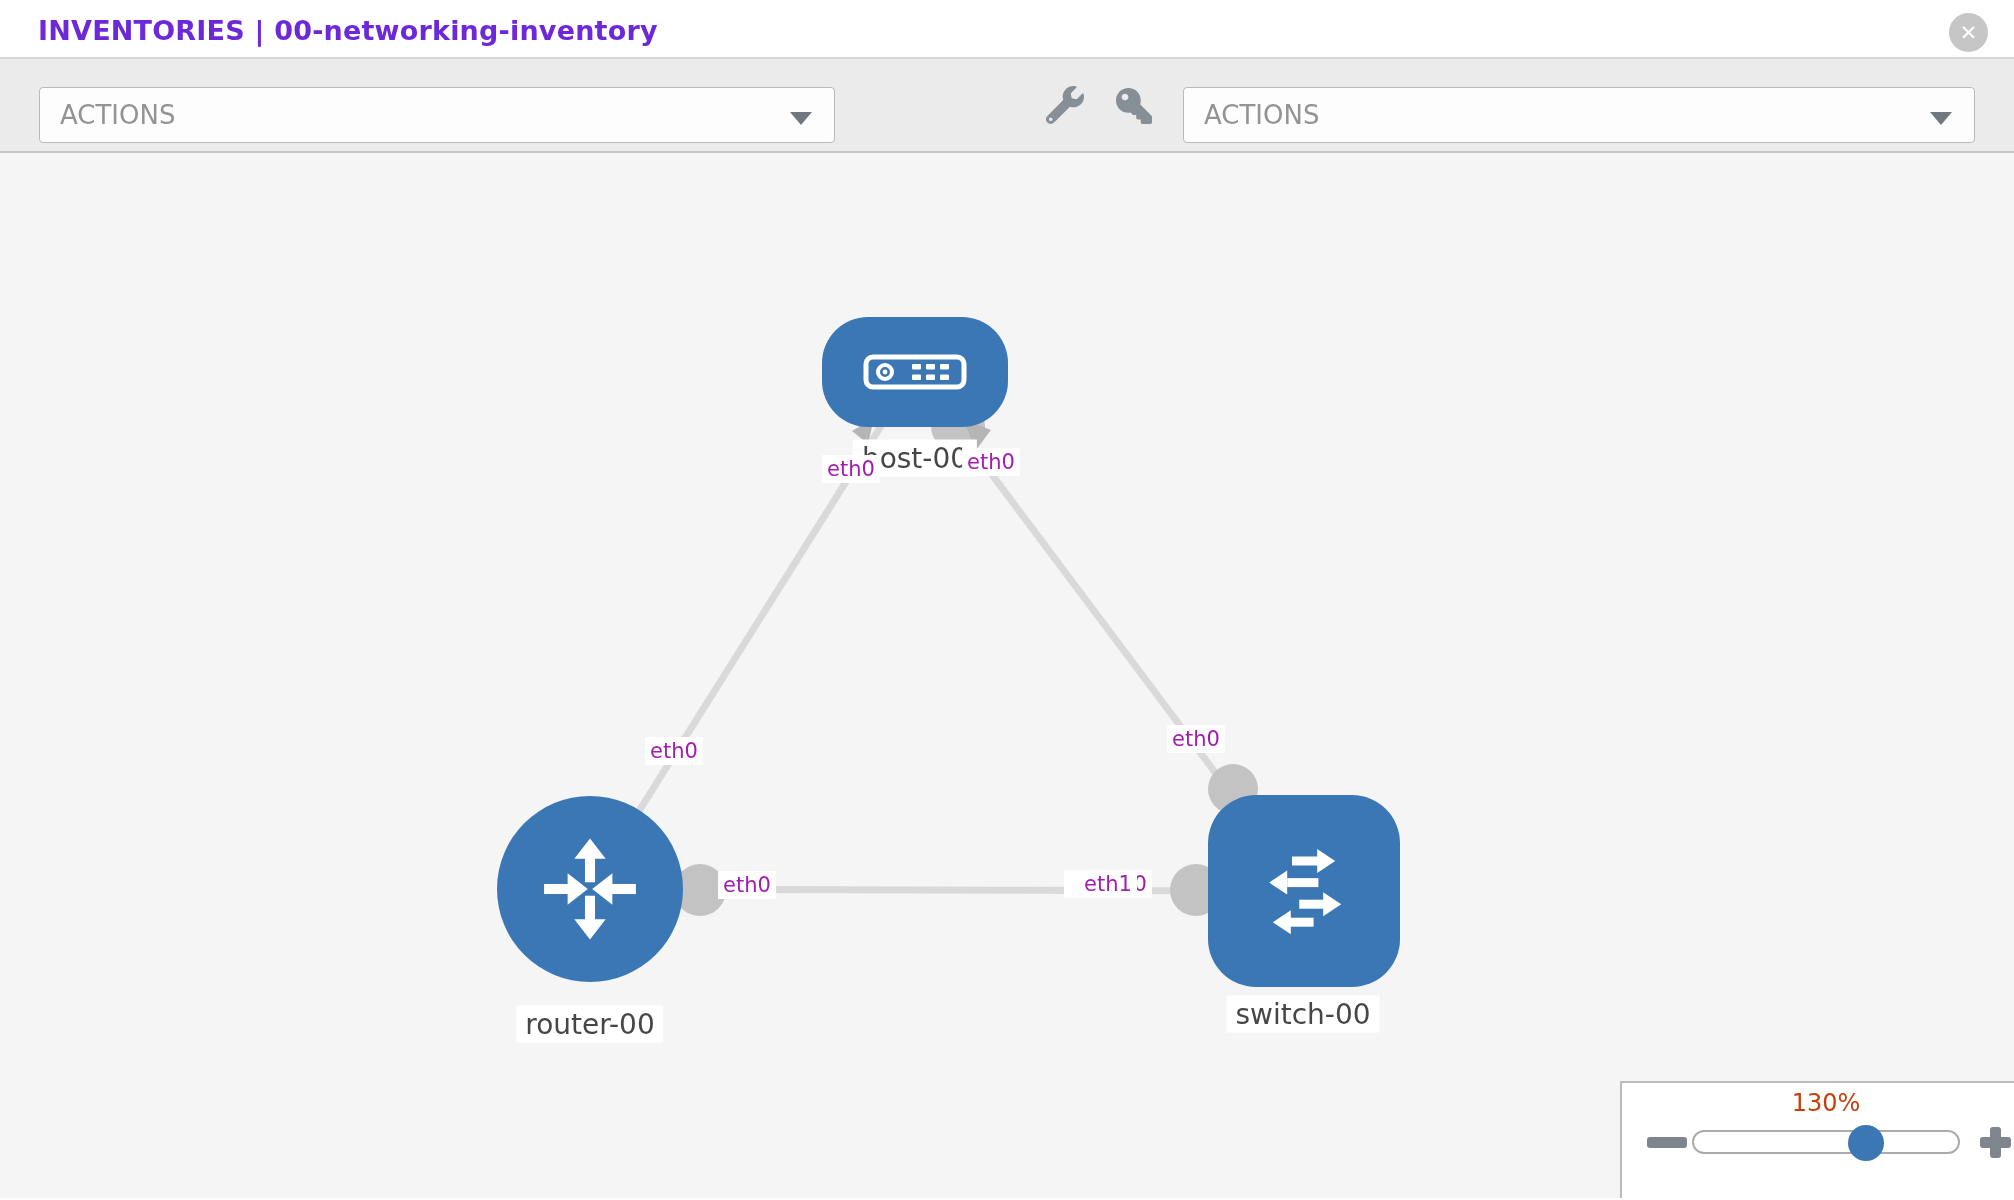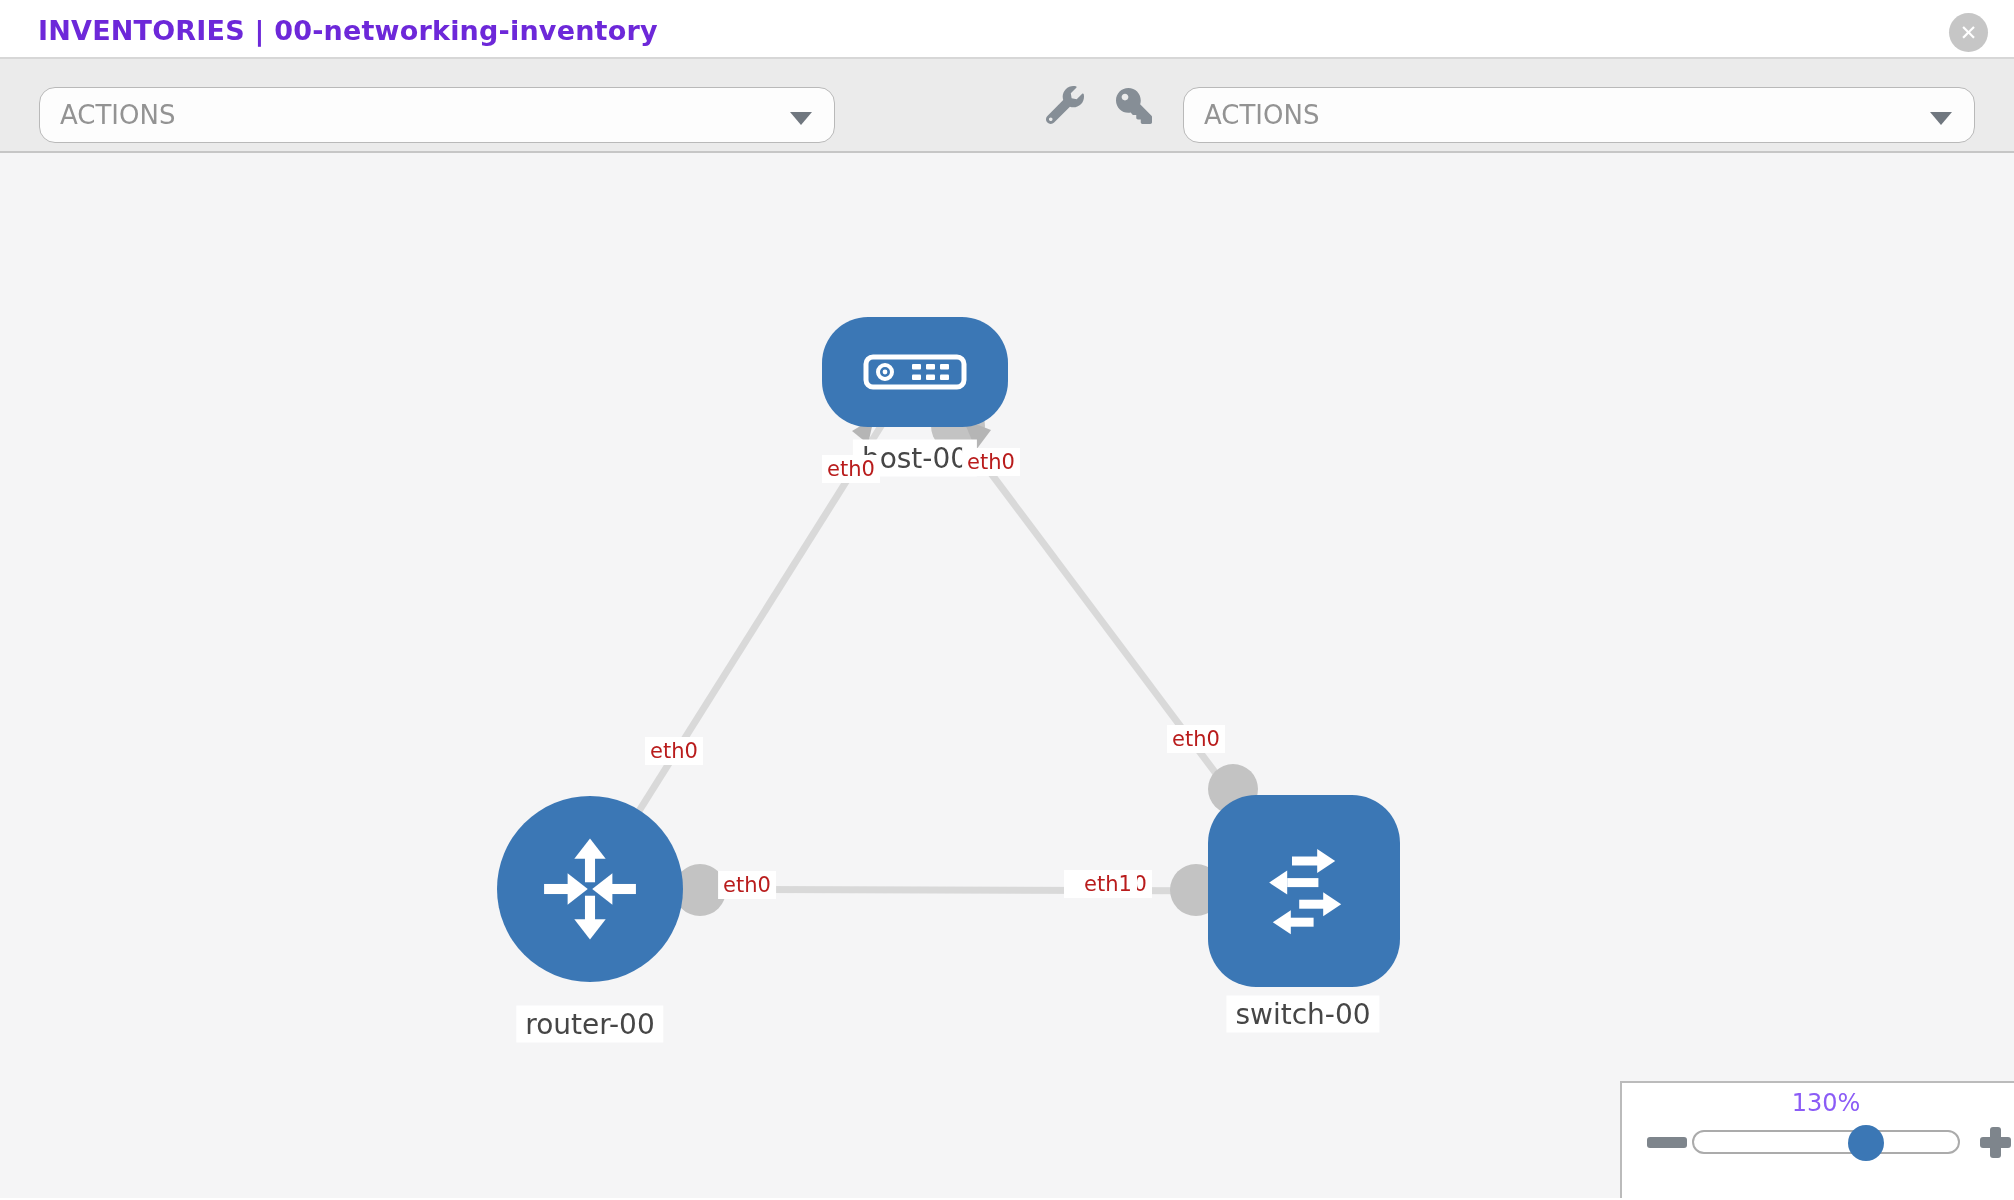--- a/index.html
+++ b/index.html
@@ -11,48 +11,48 @@
   .header { position: relative; height: 57px; background: #fff; }
   .header-title { position: absolute; left: 38px; top: 15px; font-size: 27px; font-weight: bold; color: #6d28d9; letter-spacing: .2px; }
   .close-btn { position: absolute; right: 26px; top: 13px; width: 39px; height: 39px; border-radius: 50%;
     background: #c6c6c6; color: #fff; display: flex; align-items: center; justify-content: center;
     font-size: 21px; font-weight: bold; cursor: pointer; }
 
   
   .toolbar { position: relative; height: 96px; background: #ebebeb;
     border-top: 2px solid #d7d7d7; border-bottom: 2px solid #c6c6c6; }
   .selectbox { position: absolute; top: 28px; height: 56px; background: #fdfdfd;
-    border: 1px solid #b9b9b9; border-radius: 16px; display: flex; align-items: center;
+    border: 1px solid #b9b9b9; border-radius: 4px; display: flex; align-items: center;
     font-size: 26px; color: #939393; padding: 0 20px; cursor: pointer; }
   .selectbox .chev { position: absolute; right: 22px; top: 24px; width: 0; height: 0;
     border-left: 11px solid transparent; border-right: 11px solid transparent; border-top: 13px solid #70777f; }
   .actions-box { left: 39px; width: 796px; }
   .search-box  { left: 1183px; width: 792px; }
   .tool-icon { position: absolute; top: 96px; }
   .tool-icon svg { display:block; }
 
   
   .canvas { position: relative; width: 2014px; height: 1045px; background: #f5f5f6; overflow: hidden; }
   .graph-svg { position: absolute; left: 0; top: 0; }
 
   .node { position: absolute; background: #3b77b5; display: flex; align-items: center; justify-content: center; cursor: pointer; }
   .node-host   { left: 822px; top: 164px; width: 186px; height: 110px; border-radius: 46px; }
   .node-router { left: 497px; top: 643px; width: 186px; height: 186px; border-radius: 50%; }
   .node-switch { left: 1208px; top: 642px; width: 192px; height: 192px; border-radius: 48px; }
 
   .chip { position: absolute; background: #fff; white-space: nowrap; }
   .node-label { font-size: 28px; color: #464646; padding: 2px 9px; transform: translate(-50%,-50%); }
-  .if-label   { font-size: 21px; color: #b91c1c; padding: 2px 5px; }
+  .if-label   { font-size: 21px; color: #a21caf; padding: 2px 5px; }
   .if-center  { transform: translate(-50%,-50%); }
 
   
   .zoom-panel { position: absolute; right: 0; bottom: 0; width: 394px; height: 117px; background: #fff;
     border-left: 2px solid #bbb; border-top: 2px solid #bbb; }
   .zoom-level { position: absolute; left: 70px; top: 6px; width: 268px; text-align: center;
-    font-size: 24px; color: #8b5cf6; }
+    font-size: 24px; color: #c2410c; }
   .zoom-track { position: absolute; left: 70px; top: 47px; width: 268px; height: 24px;
     border: 2px solid #ababab; border-radius: 12px; background: #fff; cursor: pointer; }
   .zoom-knob { position: absolute; left: 226px; top: 42px; width: 36px; height: 36px; border-radius: 50%;
     background: #3b77b5; cursor: pointer; }
   .zoom-minus { position: absolute; left: 25px; top: 54px; width: 40px; height: 11px; border-radius: 3px;
     background: #7e858c; cursor: pointer; }
   .zoom-plus { position: absolute; left: 358px; top: 44px; width: 31px; height: 31px; cursor: pointer; }
   .zoom-plus::before { content:""; position: absolute; left: 0; top: 10px; width: 31px; height: 11px; border-radius: 3px; background: #7e858c; }
   .zoom-plus::after  { content:""; position: absolute; left: 10px; top: 0; width: 11px; height: 31px; border-radius: 3px; background: #7e858c; }
 </style>

